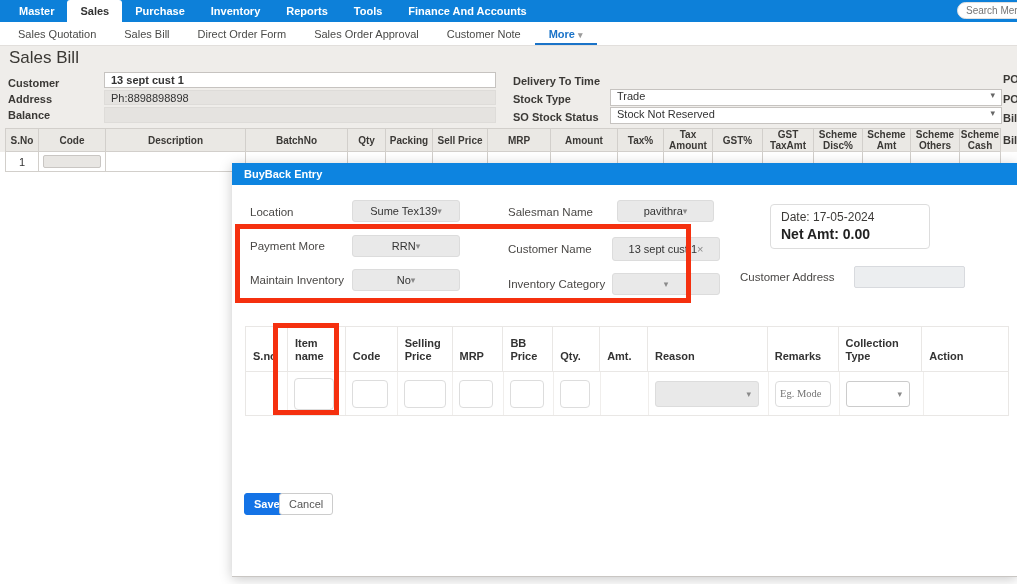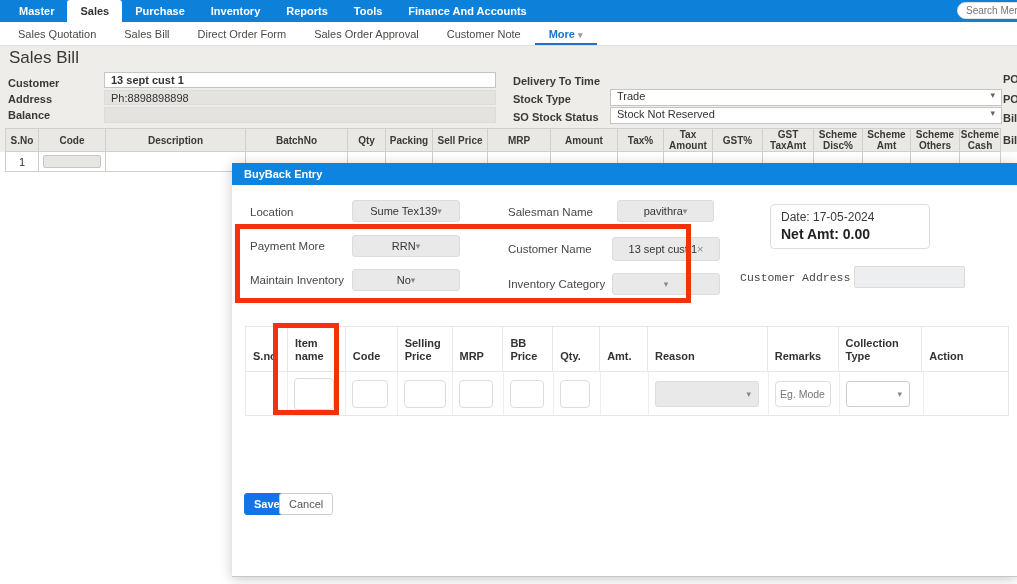--- a/index.html
+++ b/index.html
@@ -202,21 +202,21 @@
         <span>No</span>
         <span class="caret">▾</span>
       </div>
 
     <div class="mlabel" style="left:276px; top:115px;">Inventory Category</div>
     <div class="mselect" style="left:380px; top:110px; width:108px;">
         <span></span>
         <span class="caret">▾</span>
       </div>
 
-    <div class="mlabel" style="left:508px; top:108px;font-family:Liberation Mono, monospace;">Customer Address</div>
+    <div class="mlabel" style="left:508px; top:108px;">Customer Address</div>
     <div class="addr-input"></div>
 
     <div class="mtable">
       <div class="mt-row">
         <div class="mt-hcell" style="width:42px;">S.no</div>
         <div class="mt-hcell" style="width:58px;">Item name</div>
         <div class="mt-hcell" style="width:52px;">Code</div>
         <div class="mt-hcell" style="width:55px;">Selling Price</div>
         <div class="mt-hcell" style="width:51px;">MRP</div>
         <div class="mt-hcell" style="width:50px;">BB Price</div>
@@ -248,21 +248,21 @@
             <input class="boxinput" style="width: 30px; height: 28px;">
           </div>
         <div class="mt-cell" style="width:48px;"></div>
         <div class="mt-cell" style="width:120px;">
             <div class="cellselect gray" style="width:104px;">
               <span></span>
               <span class="caret">▾</span>
             </div>
           </div>
         <div class="mt-cell" style="width:71px;">
-            <input class="boxinput" style="width: 56px; height: 26px;" placeholder="Eg. Mode">
+            <input class="boxinput" style="width: 56px; height: 26px; font-family: Liberation Serif, serif;" placeholder="Eg. Mode">
           </div>
         <div class="mt-cell" style="width:84px;">
             <div class="cellselect white" style="width:64px;">
               <span></span>
               <span class="caret">▾</span>
             </div>
           </div>
       </div>
     </div>
 

